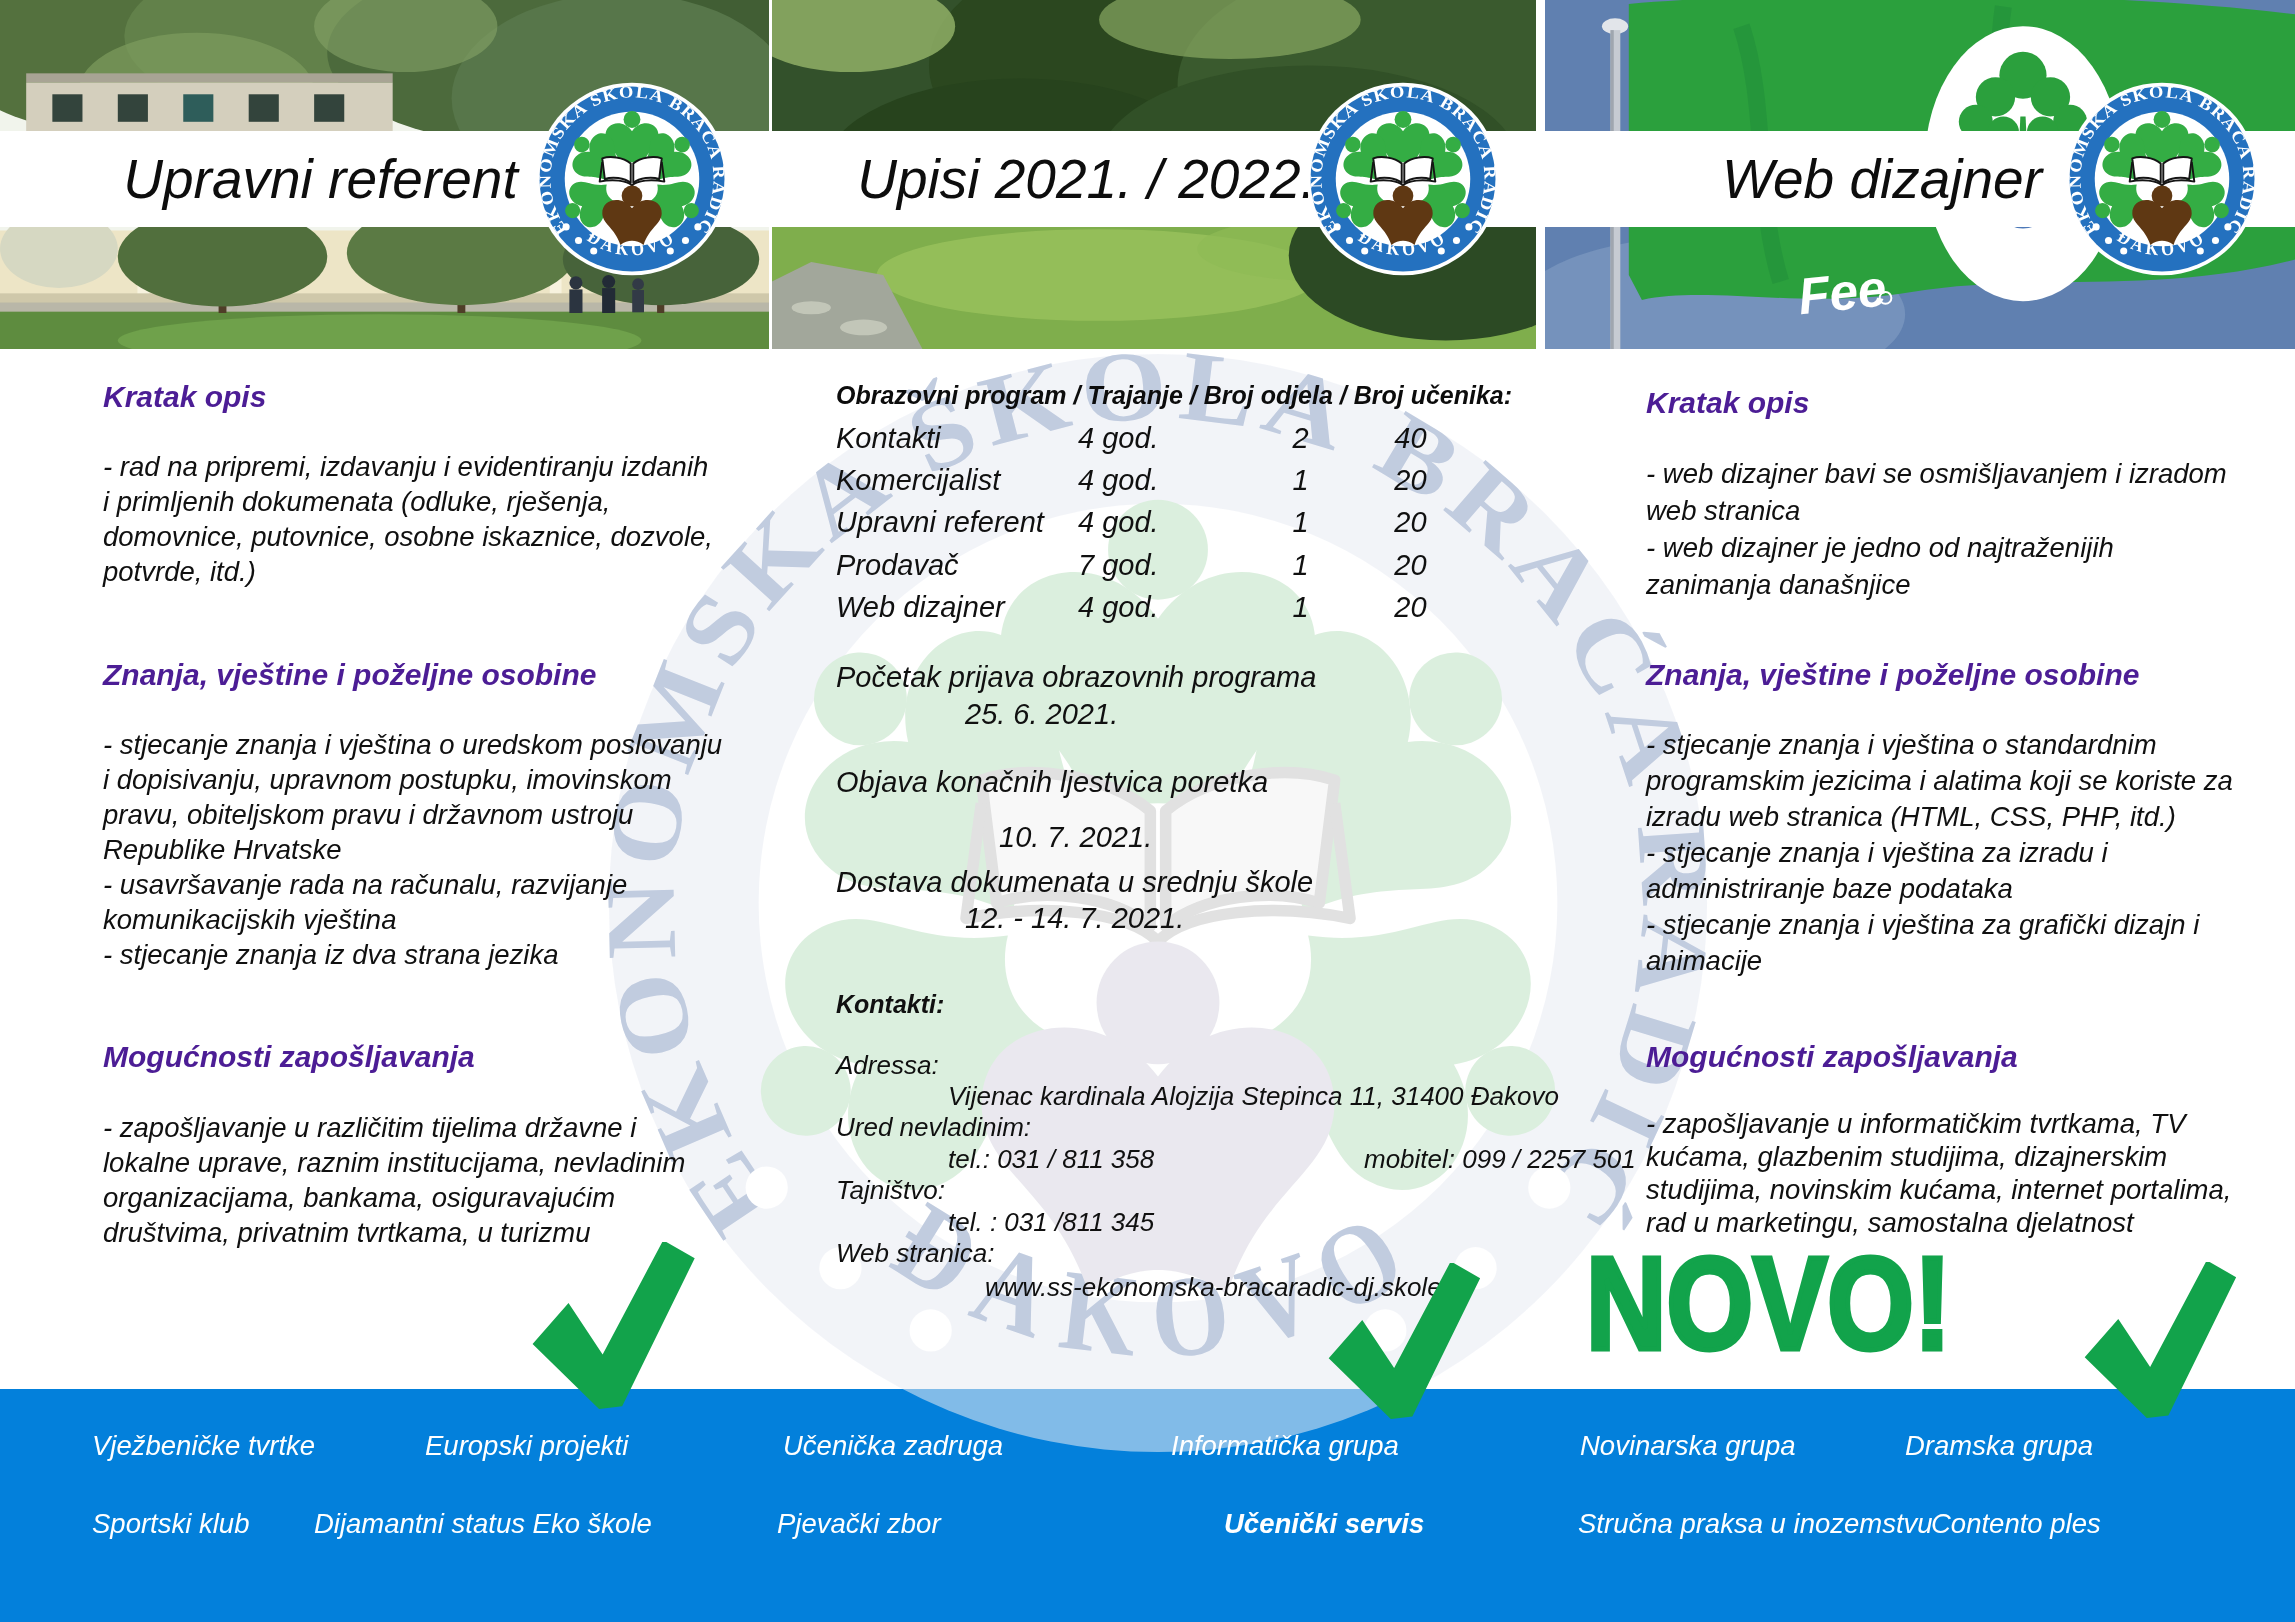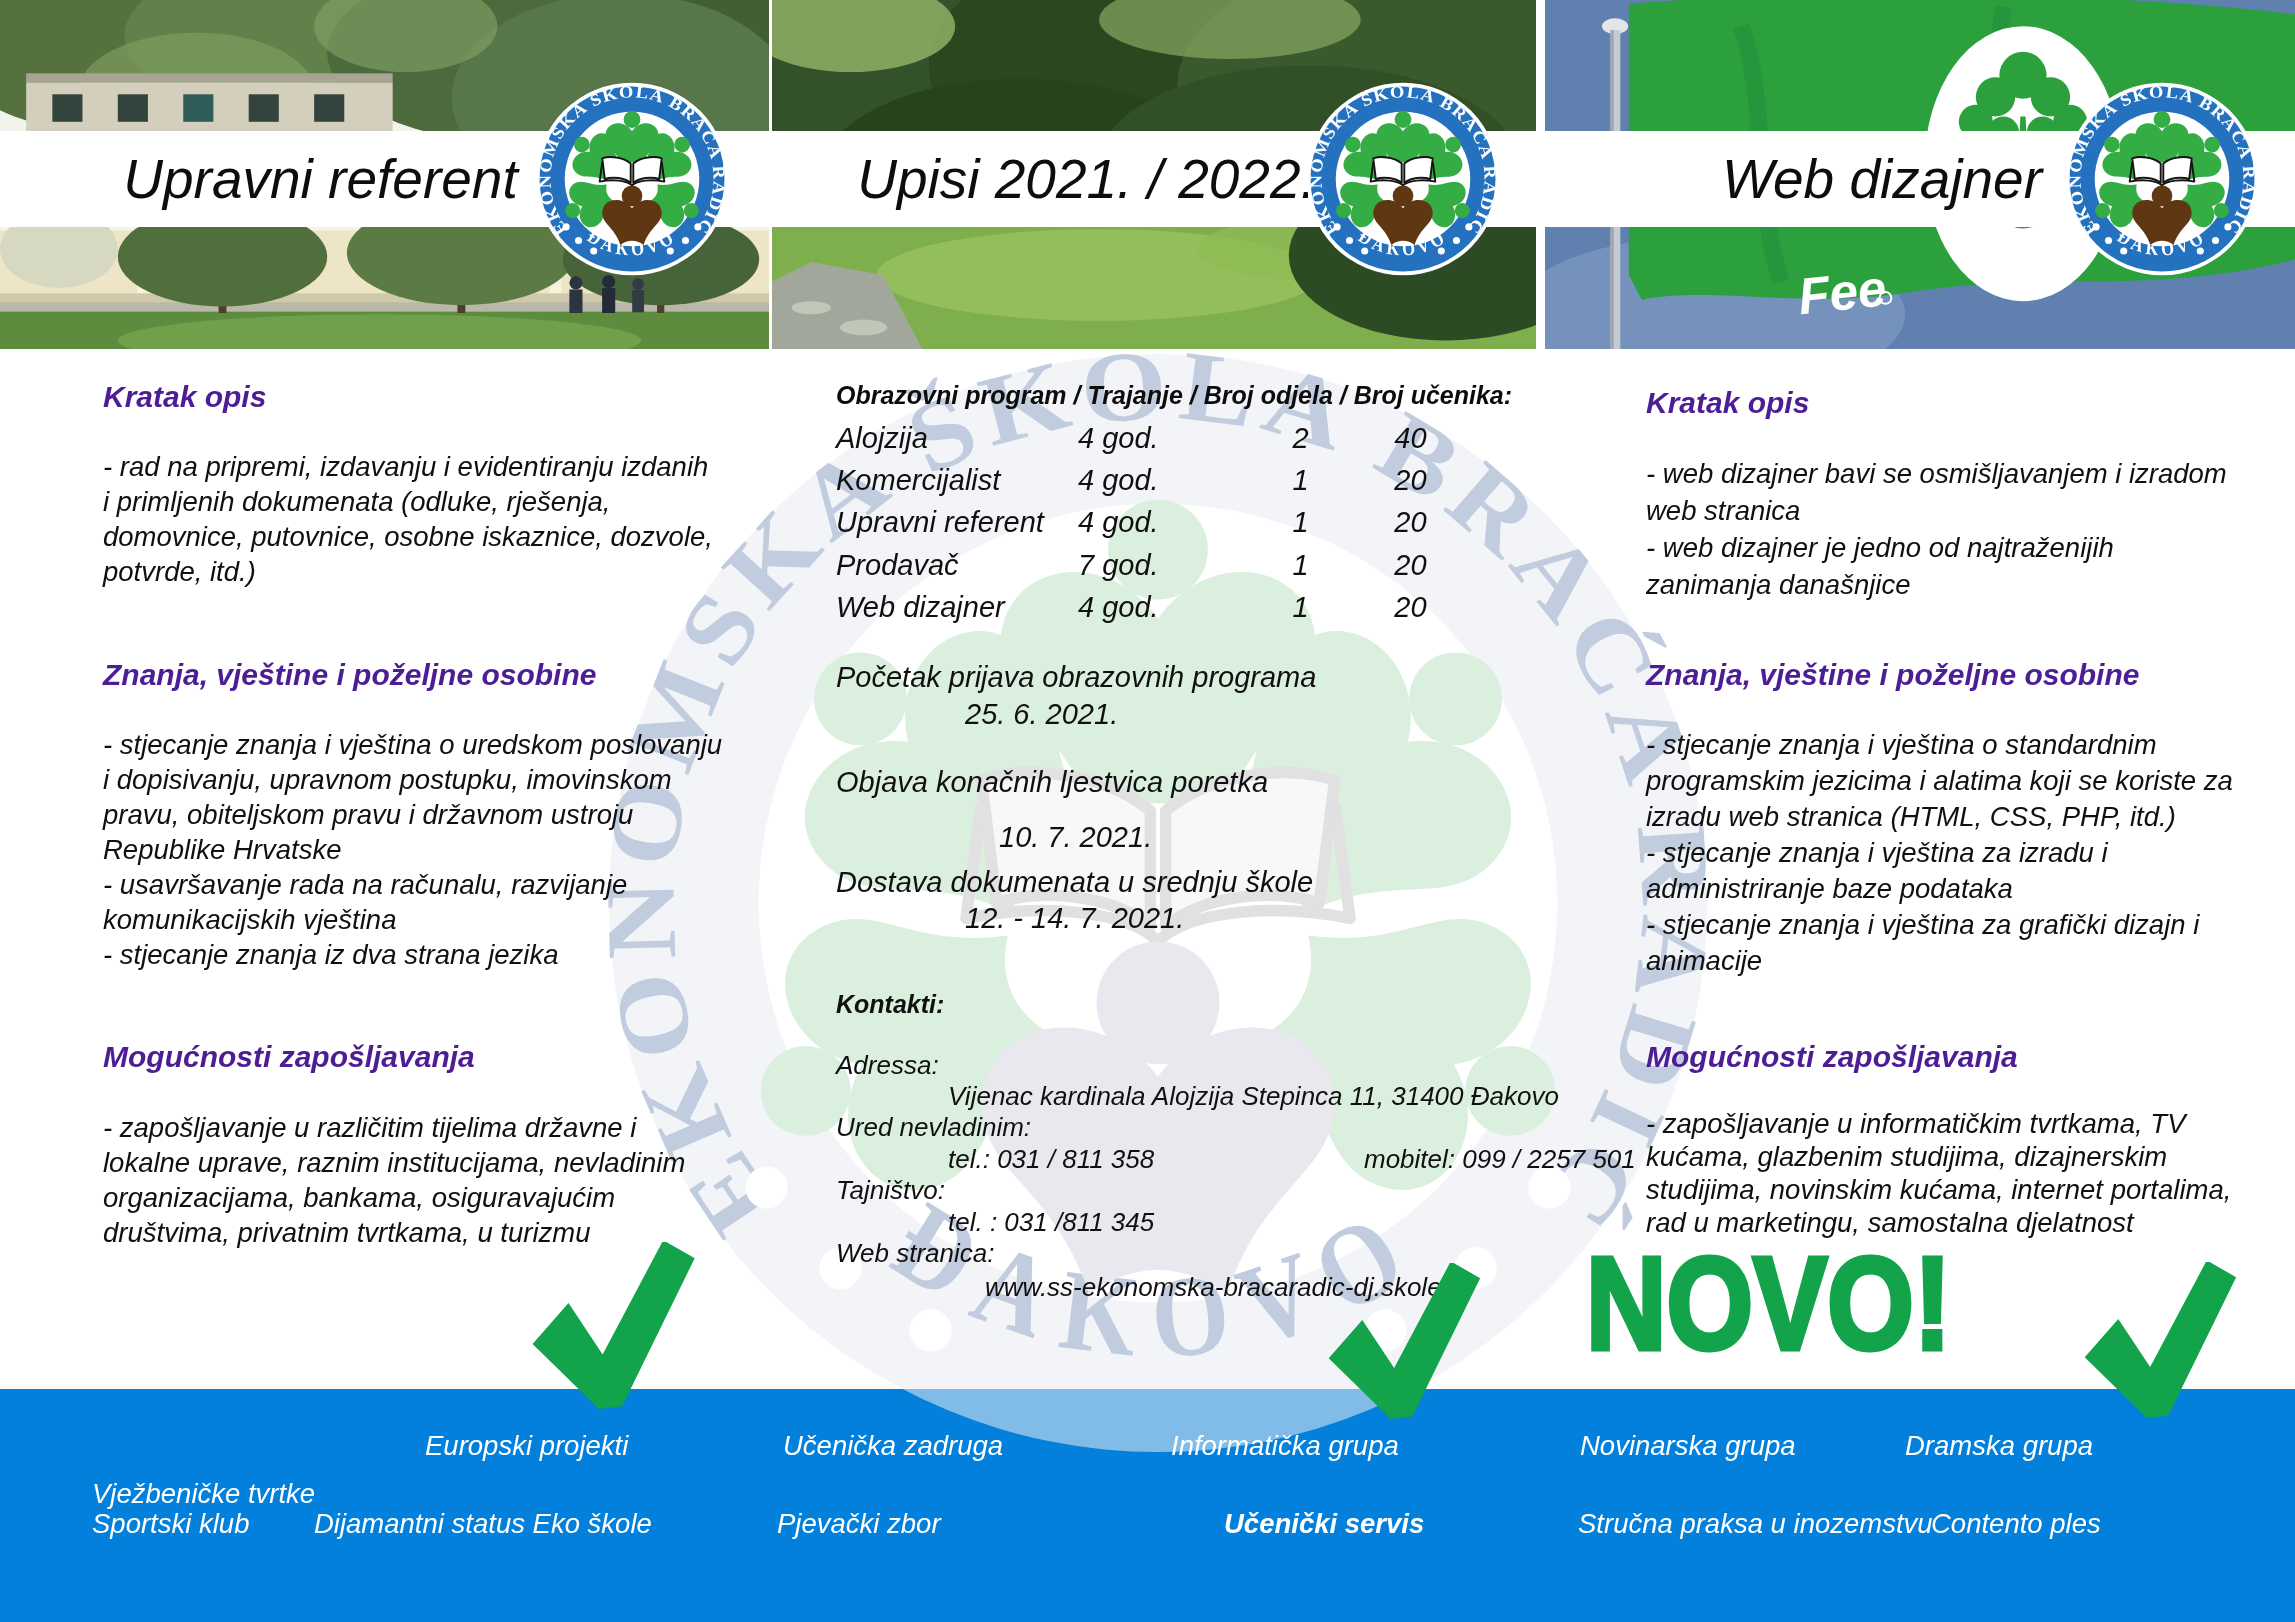--- a/index.html
+++ b/index.html
@@ -208,21 +208,21 @@
 komunikacijskih vještina
 - stjecanje znanja iz dva strana jezika</div>
   <div class="sec-h" style="left:103px;top:1040px;">Mogućnosti zapošljavanja</div>
   <div class="sec-p" style="left:103px;top:1110px;width:628px;">- zapošljavanje u različitim tijelima državne i
 lokalne uprave, raznim institucijama, nevladinim
 organizacijama, bankama, osiguravajućim
 društvima, privatnim tvrtkama, u turizmu</div>
 
   <div class="tbl-head">Obrazovni program  /  Trajanje  /  Broj odjela  /  Broj učenika:</div>
   <div class="tbl">
-    <div>Alojzija</div>
+    <div>Kontakti</div>
     <div>4 god.</div>
     <div class="tc-c">2</div>
     <div class="tc-c">40</div>
     <div>Komercijalist</div>
     <div>4 god.</div>
     <div class="tc-c">1</div>
     <div class="tc-c">20</div>
     <div>Upravni referent</div>
     <div>4 god.</div>
     <div class="tc-c">1</div>
@@ -279,21 +279,21 @@
   <svg class="check" style="left:520px;top:1242px;width:196px;height:167px;" viewBox="0 0 130 115">
     <path d="M5,63 L33,38 L52,76 L103,3 L123,18 L61,113 L45,113 Z" fill="#12A34B" transform="rotate(-7 65 57)"></path>
   </svg>
   <svg class="check" style="left:1317px;top:1263px;width:183px;height:156px;" viewBox="0 0 130 115">
     <path d="M5,63 L33,38 L52,76 L103,3 L123,18 L61,113 L45,113 Z" fill="#12A34B" transform="rotate(-7 65 57)"></path>
   </svg>
   <svg class="check" style="left:2073px;top:1262px;width:183px;height:156px;" viewBox="0 0 130 115">
     <path d="M5,63 L33,38 L52,76 L103,3 L123,18 L61,113 L45,113 Z" fill="#12A34B" transform="rotate(-7 65 57)"></path>
   </svg>
 
-  <span class="bar-label" style="left:92px;top:1430px;margin-top:48px;">Vježbeničke tvrtke</span>
+  <span class="bar-label" style="left:92px;top:1430px;">Vježbeničke tvrtke</span>
   <span class="bar-label" style="left:425px;top:1430px;">Europski projekti</span>
   <span class="bar-label" style="left:783px;top:1430px;">Učenička zadruga</span>
   <span class="bar-label" style="left:1171px;top:1430px;">Informatička grupa</span>
   <span class="bar-label" style="left:1580px;top:1430px;">Novinarska grupa</span>
   <span class="bar-label" style="left:1905px;top:1430px;">Dramska grupa</span>
   <span class="bar-label" style="left:92px;top:1508px;">Sportski klub</span>
   <span class="bar-label" style="left:314px;top:1508px;">Dijamantni status Eko škole</span>
   <span class="bar-label" style="left:777px;top:1508px;">Pjevački zbor</span>
   <span class="bar-label" style="left:1224px;top:1508px;font-weight:bold;">Učenički servis</span>
   <span class="bar-label" style="left:1578px;top:1508px;">Stručna praksa u inozemstvu</span>

